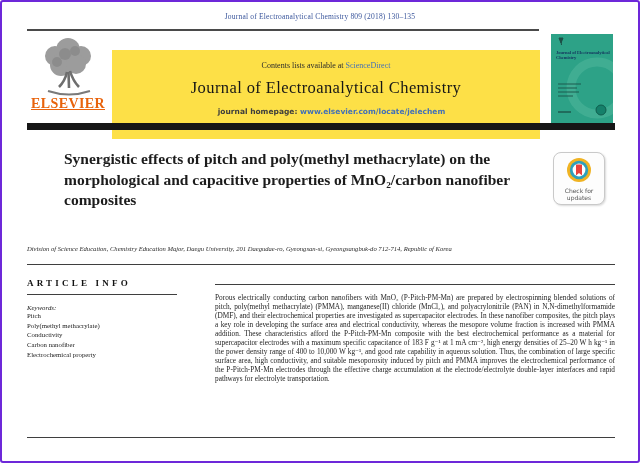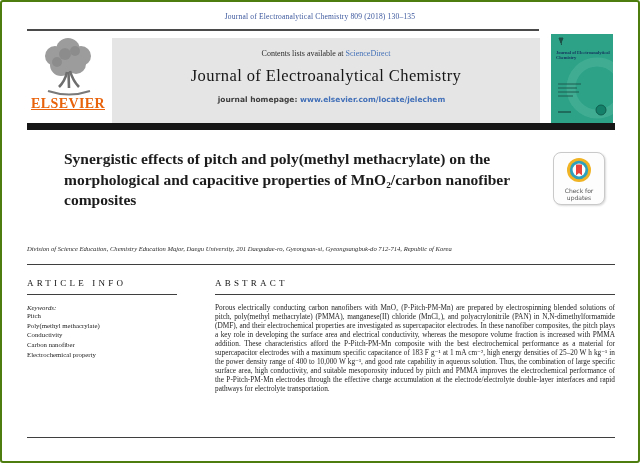--- a/index.html
+++ b/index.html
@@ -1,21 +1,21 @@
 <!DOCTYPE html>
 <html><head>
 <meta charset="utf-8">
 <style>
   html,body { margin:0; padding:0; background:#ffffff; }
   .page {
     position:relative;
     width:640px; height:463px;
     box-sizing:border-box;
     background:#ffffff;
-    border:2px solid #4d7c0f;
+    border:2px solid #6d28d9;
     border-radius:3px;
     font-family:"Liberation Serif","DejaVu Serif",serif;
     color:#1d1d1d;
     overflow:hidden;
   }
   .abs { position:absolute; }
 
   
   .citation {
     top:10px; left:0; right:0;
@@ -31,22 +31,22 @@
   .logo-tree { display:block; margin:0 auto; }
   .elsevier-word {
     font-size:14px; font-weight:bold;
     color:#e8630c; letter-spacing:.4px;
     margin-top:-2px;
     text-decoration:underline;
   }
 
   
   .banner {
-    left:110px; top:36px; width:428px; height:89px;
-    background:#e5e5e5; text-align:center;
+    left:110px; top:48px; width:428px; height:89px;
+    background:#fde047; text-align:center;
   }
   .banner-line1 { margin-top:11px; font-size:8px; color:#2b2b2b; }
   .link-blue { color:#4270b8; }
   .banner-title {
     margin-top:8px; font-size:16.5px; color:#161616; letter-spacing:.4px;
   }
   .banner-homepage {
     margin-top:9px;
     font-family:"DejaVu Sans","Liberation Sans",sans-serif;
     font-weight:bold; font-size:7.5px; color:#3d3d3d;padding-left:11px;
@@ -84,21 +84,21 @@
     width:34px; margin:1px auto 0;
   }
   .authors { top:219px; left:25px; font-size:11.5px; color:#202020; }
   .authors sup { font-size:7px; }
   .affiliation { top:243px; left:25px; width:588px; font-size:6.6px; font-style:italic; color:#2a2a2a; }
   .rule-mid { top:262px; left:25px; width:588px; height:1.2px; background:#3f3f3f; }
 
   
   .info-col { left:25px; top:276px; width:172px; }
   .abs-col  { left:213px; top:276px; width:400px; }
-  .sec-heading { font-size:9px; font-weight:normal; letter-spacing:3.2px; color:#111; }
+  .sec-heading { font-size:9px; font-weight:bold; letter-spacing:3.2px; color:#111; }
   .heading-rule { height:1.2px; background:#3f3f3f; margin-top:6px; }
   .info-col .heading-rule { width:150px; }
   .abs-col  .heading-rule { width:400px; }
   .kw-label { margin-top:9px; font-size:6.8px; font-style:italic; color:#222; }
   .kw-item  { font-size:6.8px; line-height:9.6px; color:#222; }
   .abstract-text {
     margin-top:8px; font-size:7.3px; line-height:9px;
     text-align:justify; color:#1d1d1d;
   }
   .bottom-rule { top:435px; left:25px; width:588px; height:1.2px; background:#3f3f3f; }
@@ -189,20 +189,19 @@
     <div class="heading-rule"></div>
     <div class="kw-label">Keywords:</div>
     <div class="kw-item">Pitch</div>
     <div class="kw-item">Poly(methyl methacrylate)</div>
     <div class="kw-item">Conductivity</div>
     <div class="kw-item">Carbon nanofiber</div>
     <div class="kw-item">Electrochemical property</div>
   </div>
 
   <div class="abs abs-col">
-    <div class="sec-heading">ABSTRACT</div>
     <div class="heading-rule"></div>
     <div class="abstract-text">Porous electrically conducting carbon nanofibers with MnO₂ (P-Pitch-PM-Mn) are prepared by electrospinning blended solutions of pitch, poly(methyl methacrylate) (PMMA), manganese(II) chloride (MnCl₂), and polyacrylonitrile (PAN) in N,N-dimethylformamide (DMF), and their electrochemical properties are investigated as supercapacitor electrodes. In these nanofiber composites, the pitch plays a key role in developing the surface area and electrical conductivity, whereas the mesopore volume fraction is increased with PMMA addition. These characteristics afford the P-Pitch-PM-Mn composite with the best electrochemical performance as a material for supercapacitor electrodes with a maximum specific capacitance of 183 F g⁻¹ at 1 mA cm⁻², high energy densities of 25–20 W h kg⁻¹ in the power density range of 400 to 10,000 W kg⁻¹, and good rate capability in aqueous solution. Thus, the combination of large specific surface area, high conductivity, and suitable mesoporosity induced by pitch and PMMA improves the electrochemical performance of the P-Pitch-PM-Mn electrodes through the effective charge accumulation at the electrode/electrolyte double-layer interfaces and rapid pathways for electrolyte transportation.</div>
   </div>
 
   <div class="abs bottom-rule"></div>
 
 </div>
 
 </body></html>

